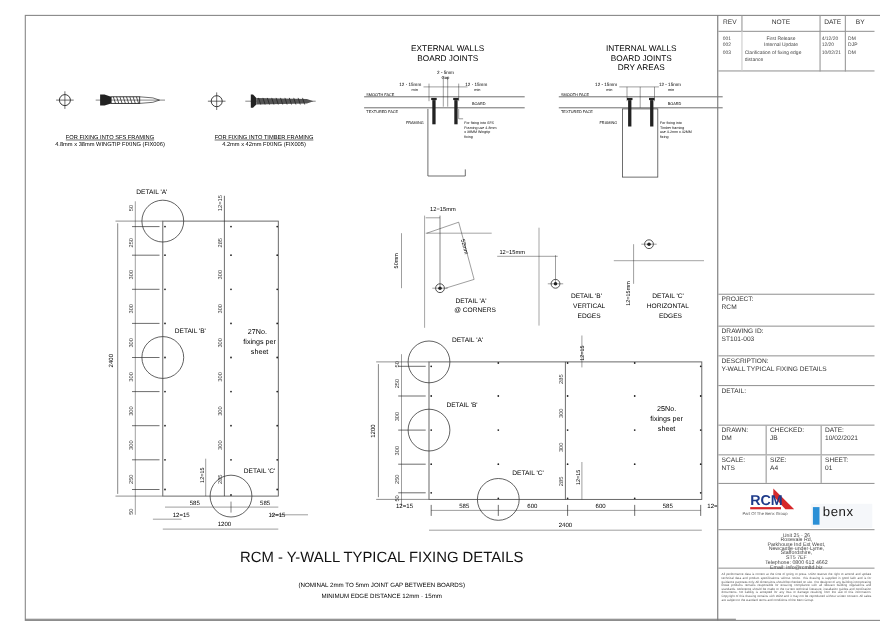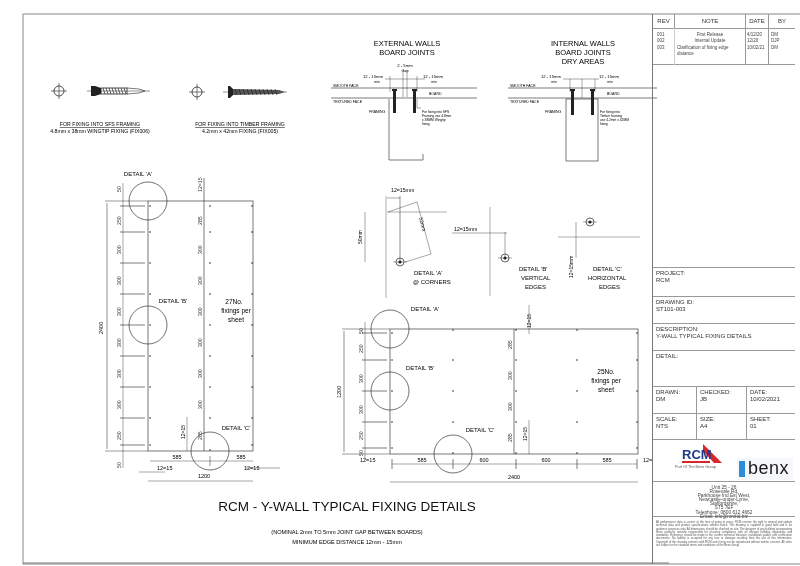--- a/index.html
+++ b/index.html
@@ -409,21 +409,21 @@
     <div style="position:absolute; left:28px; top:3px; width:42px; height:20px;">
       <svg width="42" height="22" viewBox="0 0 42 22">
         <path d="M22 1 L41 20 L33 20 L22 8 Z" fill="#d6282b"></path>
         <text x="1" y="16" font-size="13" font-weight="bold" fill="#1d3a8a">RCM</text>
         <rect x="1" y="18" width="28" height="2" fill="#d6282b"></rect>
       </svg>
     </div>
     <div style="position:absolute; left:22px; top:25px; font-size:3.8px; color:#555;">Part Of The Benx Group</div>
     <div style="position:absolute; left:84px; top:18px; width:56px; height:22px; background:#f5f7fa;">
       <div style="position:absolute; left:2px; top:3px; width:6px; height:16px; background:#2a8fd6;"></div>
-      <div style="position:absolute; left:11px; top:0; font-size:18px; color:#1a1a1a; letter-spacing:0.5px;">benx</div>
+      <div style="position:absolute; left:11px; top:0; font-size:12px; color:#1a1a1a; letter-spacing:0.5px;">benx</div>
     </div>
   </div>
 
   <div class="tb-row" style="top:468px; height:35px; padding-top:3px;">
     <div class="addr">Unit 25 - 26</div>
     <div class="addr" style="margin-top:-1.5px">Rosevale Rd,</div>
     <div class="addr" style="margin-top:-1.5px">Parkhouse Ind Est West,</div>
     <div class="addr" style="margin-top:-1.5px">Newcastle-under-Lyme,</div>
     <div class="addr" style="margin-top:-1.5px">Staffordshire,</div>
     <div class="addr" style="margin-top:-1.5px">ST5 7EF</div>

